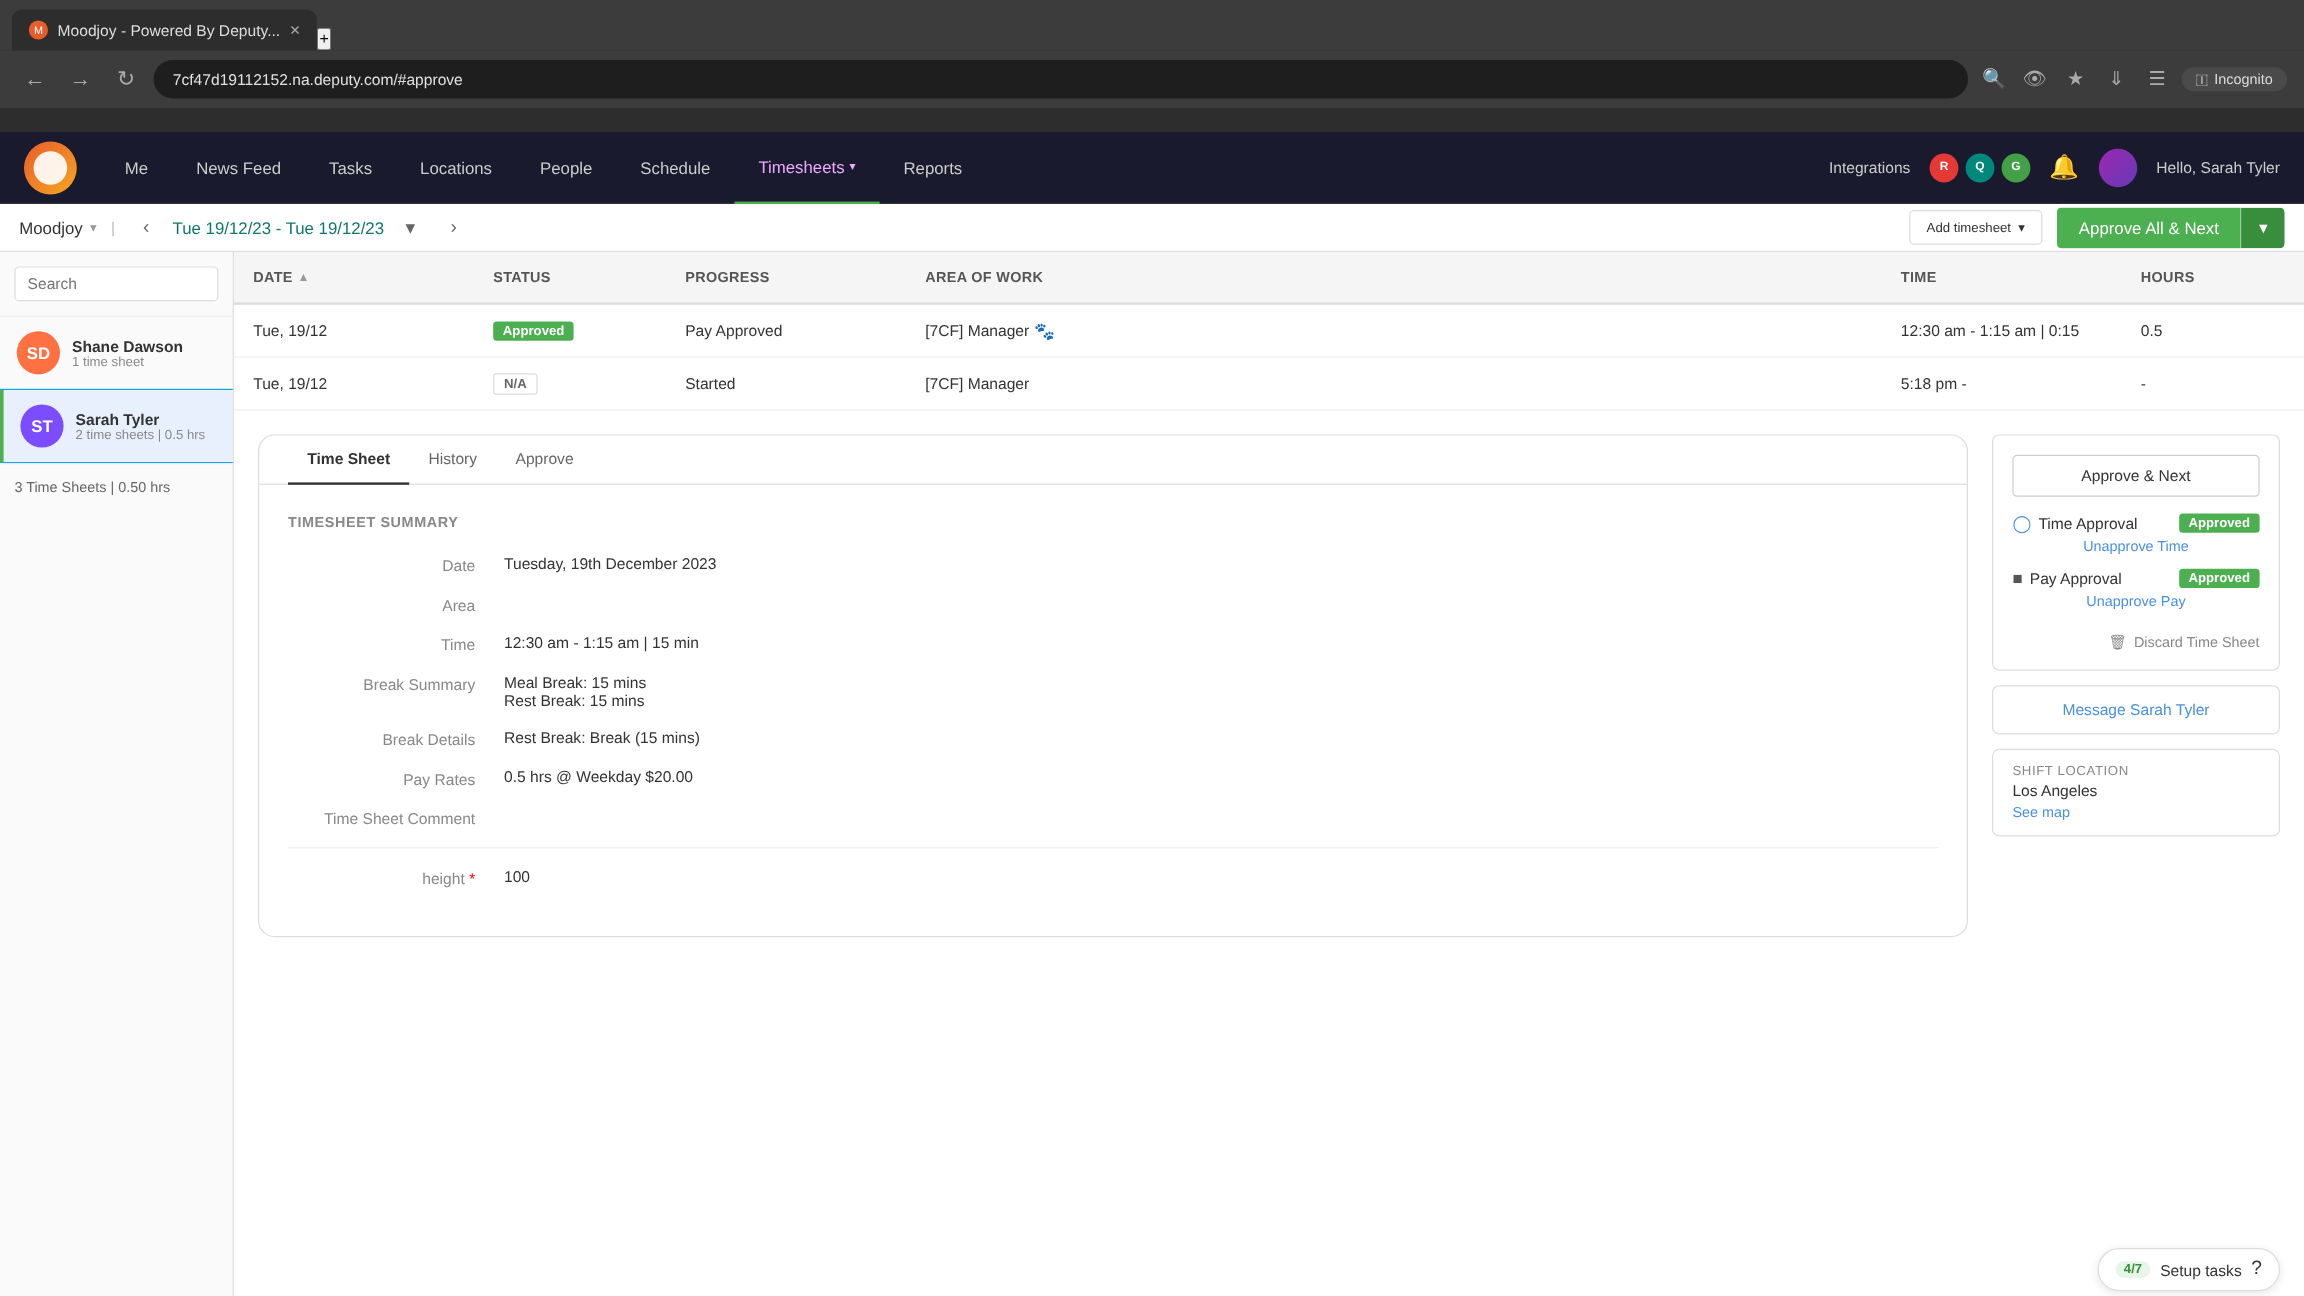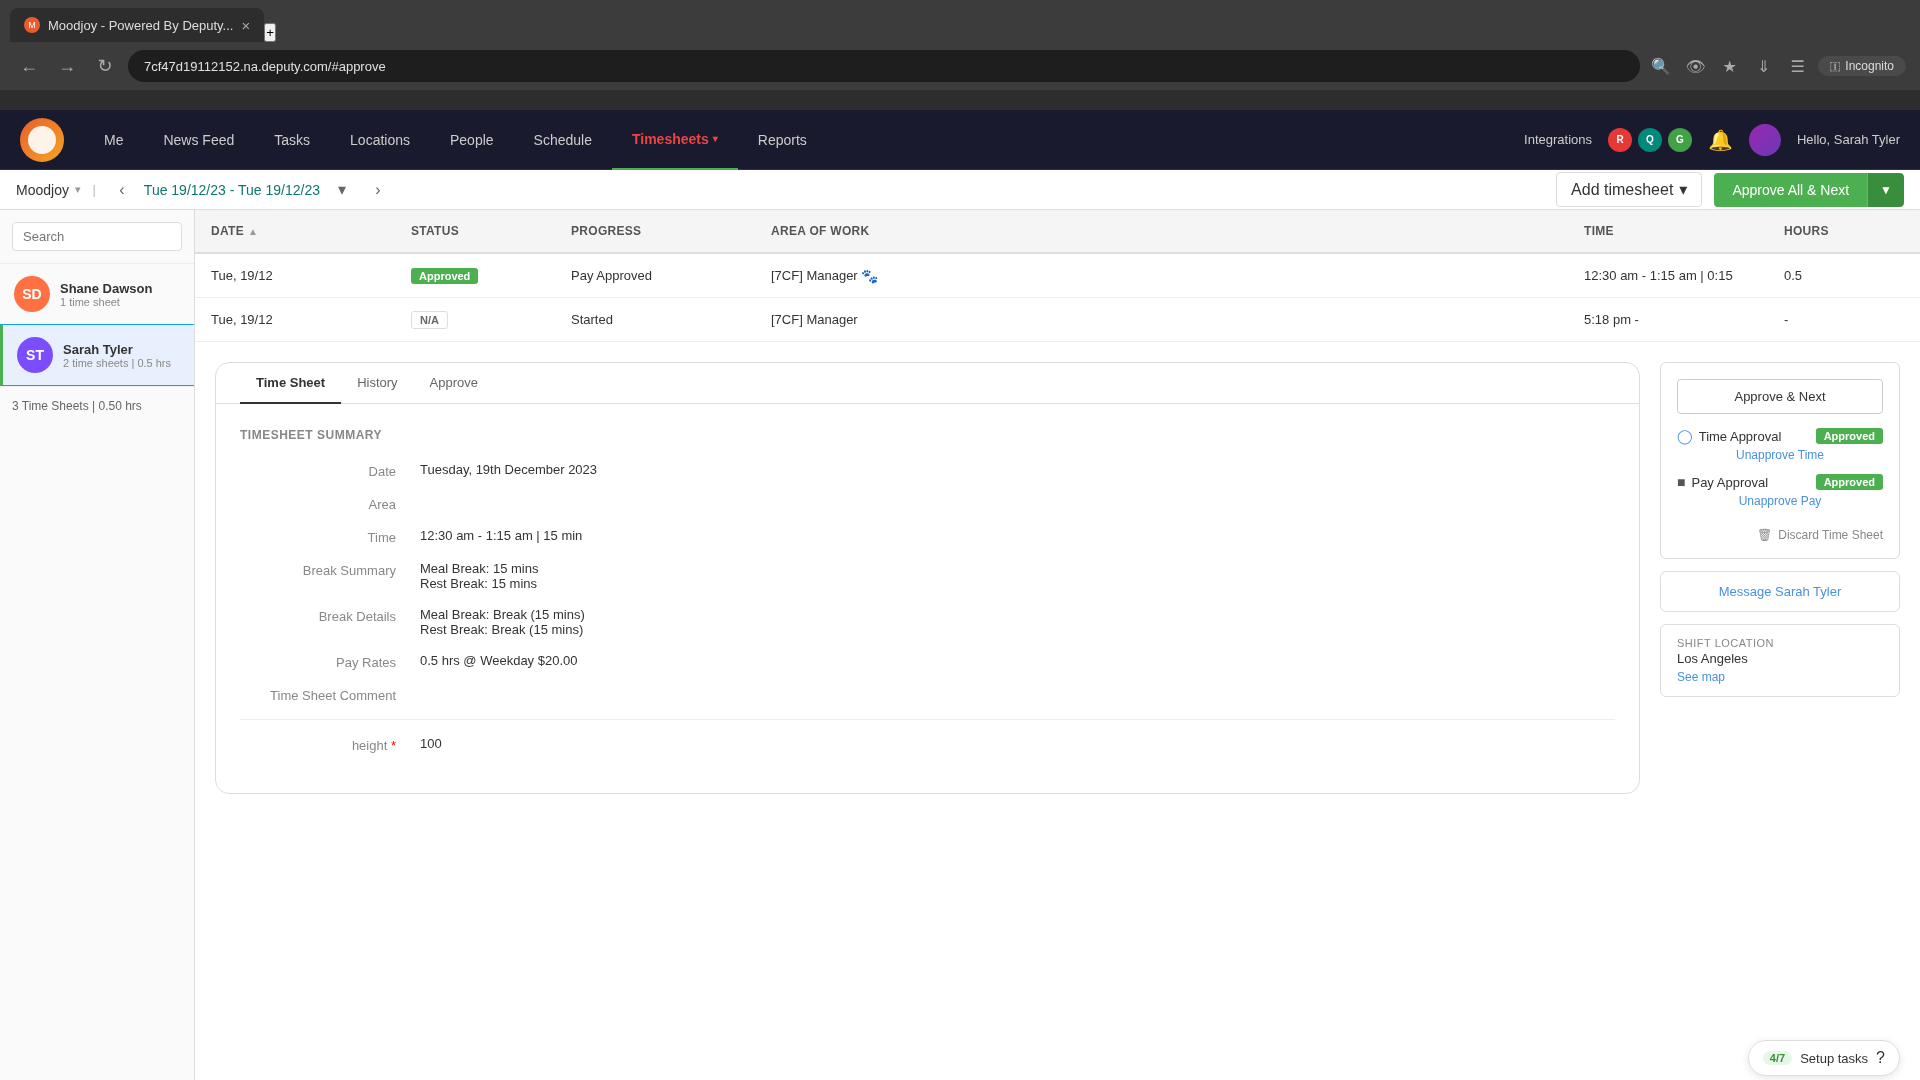--- a/index.html
+++ b/index.html
@@ -20,40 +20,40 @@
 
     
     .app { background: #fff; width: 1920px; min-height: 970px; }
 
     
     .top-nav { background: #1a1a2e; height: 60px; display: flex; align-items: center; padding: 0 20px; gap: 0; border-bottom: 1px solid #333; }
     .app-logo { width: 44px; height: 44px; border-radius: 50%; background: linear-gradient(135deg, #e85d2b, #f5a623); display: flex; align-items: center; justify-content: center; margin-right: 20px; flex-shrink: 0; }
     .app-logo-inner { width: 28px; height: 28px; border-radius: 50%; background: white; opacity: 0.9; }
     .nav-items { display: flex; gap: 0; align-items: center; flex: 1; }
     .nav-item { color: #ccc; padding: 0 20px; height: 60px; display: flex; align-items: center; cursor: pointer; font-size: 14px; text-decoration: none; }
-    .nav-item.active { color: #ef4444; border-bottom: 2px solid #4CAF50; font-weight: bold; }
+    .nav-item.active { color: #f0abfc; border-bottom: 2px solid #4CAF50; }
     .nav-right { display: flex; align-items: center; gap: 16px; }
     .integration-badges { display: flex; gap: 6px; }
     .int-badge { width: 24px; height: 24px; border-radius: 50%; display: flex; align-items: center; justify-content: center; font-size: 10px; font-weight: bold; color: white; }
     .int-badge.red { background: #e53935; }
     .int-badge.teal { background: #00897b; }
     .int-badge.green { background: #43a047; }
     .nav-bell { color: #ccc; font-size: 20px; cursor: pointer; }
     .nav-avatar { width: 32px; height: 32px; border-radius: 50%; background: linear-gradient(135deg, #9c27b0, #673ab7); }
     .nav-greeting { color: #ccc; font-size: 13px; }
 
     
     .sub-toolbar { background: #fff; border-bottom: 1px solid #ddd; height: 40px; display: flex; align-items: center; padding: 0 16px; gap: 12px; }
     .location-select { background: #fff; border: none; color: #333; font-size: 14px; cursor: pointer; display: flex; align-items: center; gap: 6px; }
     .sub-toolbar-sep { color: #bbb; }
     .date-nav { display: flex; align-items: center; gap: 8px; }
     .date-nav-btn { background: none; border: none; color: #666; font-size: 16px; cursor: pointer; width: 28px; height: 28px; display: flex; align-items: center; justify-content: center; }
     .date-range { color: #0f766e; font-size: 14px; cursor: pointer; font-weight: 400; }
     .sub-toolbar-right { margin-left: auto; display: flex; align-items: center; gap: 12px; }
-    .add-timesheet-btn { background: none; border: 1px solid #ddd; color: #333; border-radius: 4px; padding: 7px 14px; cursor: pointer; font-size: 16px; display: flex; align-items: center; gap: 6px; }
+    .add-timesheet-btn { background: none; border: 1px solid #ddd; color: #333; border-radius: 4px; padding: 7px 14px; cursor: pointer; font-size: 11px; display: flex; align-items: center; gap: 6px; }
     .approve-all-btn { background: #4CAF50; color: white; border: none; border-radius: 4px; padding: 9px 18px; cursor: pointer; font-size: 14px; font-weight: 500; display: flex; align-items: center; gap: 8px; }
     .approve-all-dropdown { background: #388e3c; color: white; border: none; border-left: 1px solid rgba(255,255,255,0.3); padding: 9px 12px; cursor: pointer; font-size: 12px; border-radius: 0 4px 4px 0; }
 
     
     .main-layout { display: flex; min-height: 900px; }
 
     
     .sidebar { width: 195px; border-right: 1px solid #ddd; background: #fafafa; flex-shrink: 0; }
     .sidebar-search { padding: 12px; border-bottom: 1px solid #eee; }
     .sidebar-search input { width: 100%; border: 1px solid #ddd; border-radius: 4px; padding: 6px 10px; font-size: 13px; color: #666; }
@@ -300,21 +300,20 @@
               <div class="ts-label">Break Summary</div>
               <div class="ts-value">
                 <div>Meal Break: 15 mins</div>
                 <div>Rest Break: 15 mins</div>
               </div>
             </div>
 
             <div class="ts-field">
               <div class="ts-label">Break Details</div>
               <div class="ts-value">
-                <div>Meal Break: Break (15 mins)</div>
                 <div>Rest Break: Break (15 mins)</div>
               </div>
             </div>
 
             <div class="ts-field">
               <div class="ts-label">Pay Rates</div>
               <div class="ts-value">0.5 hrs @ Weekday $20.00</div>
             </div>
 
             <div class="ts-field">

